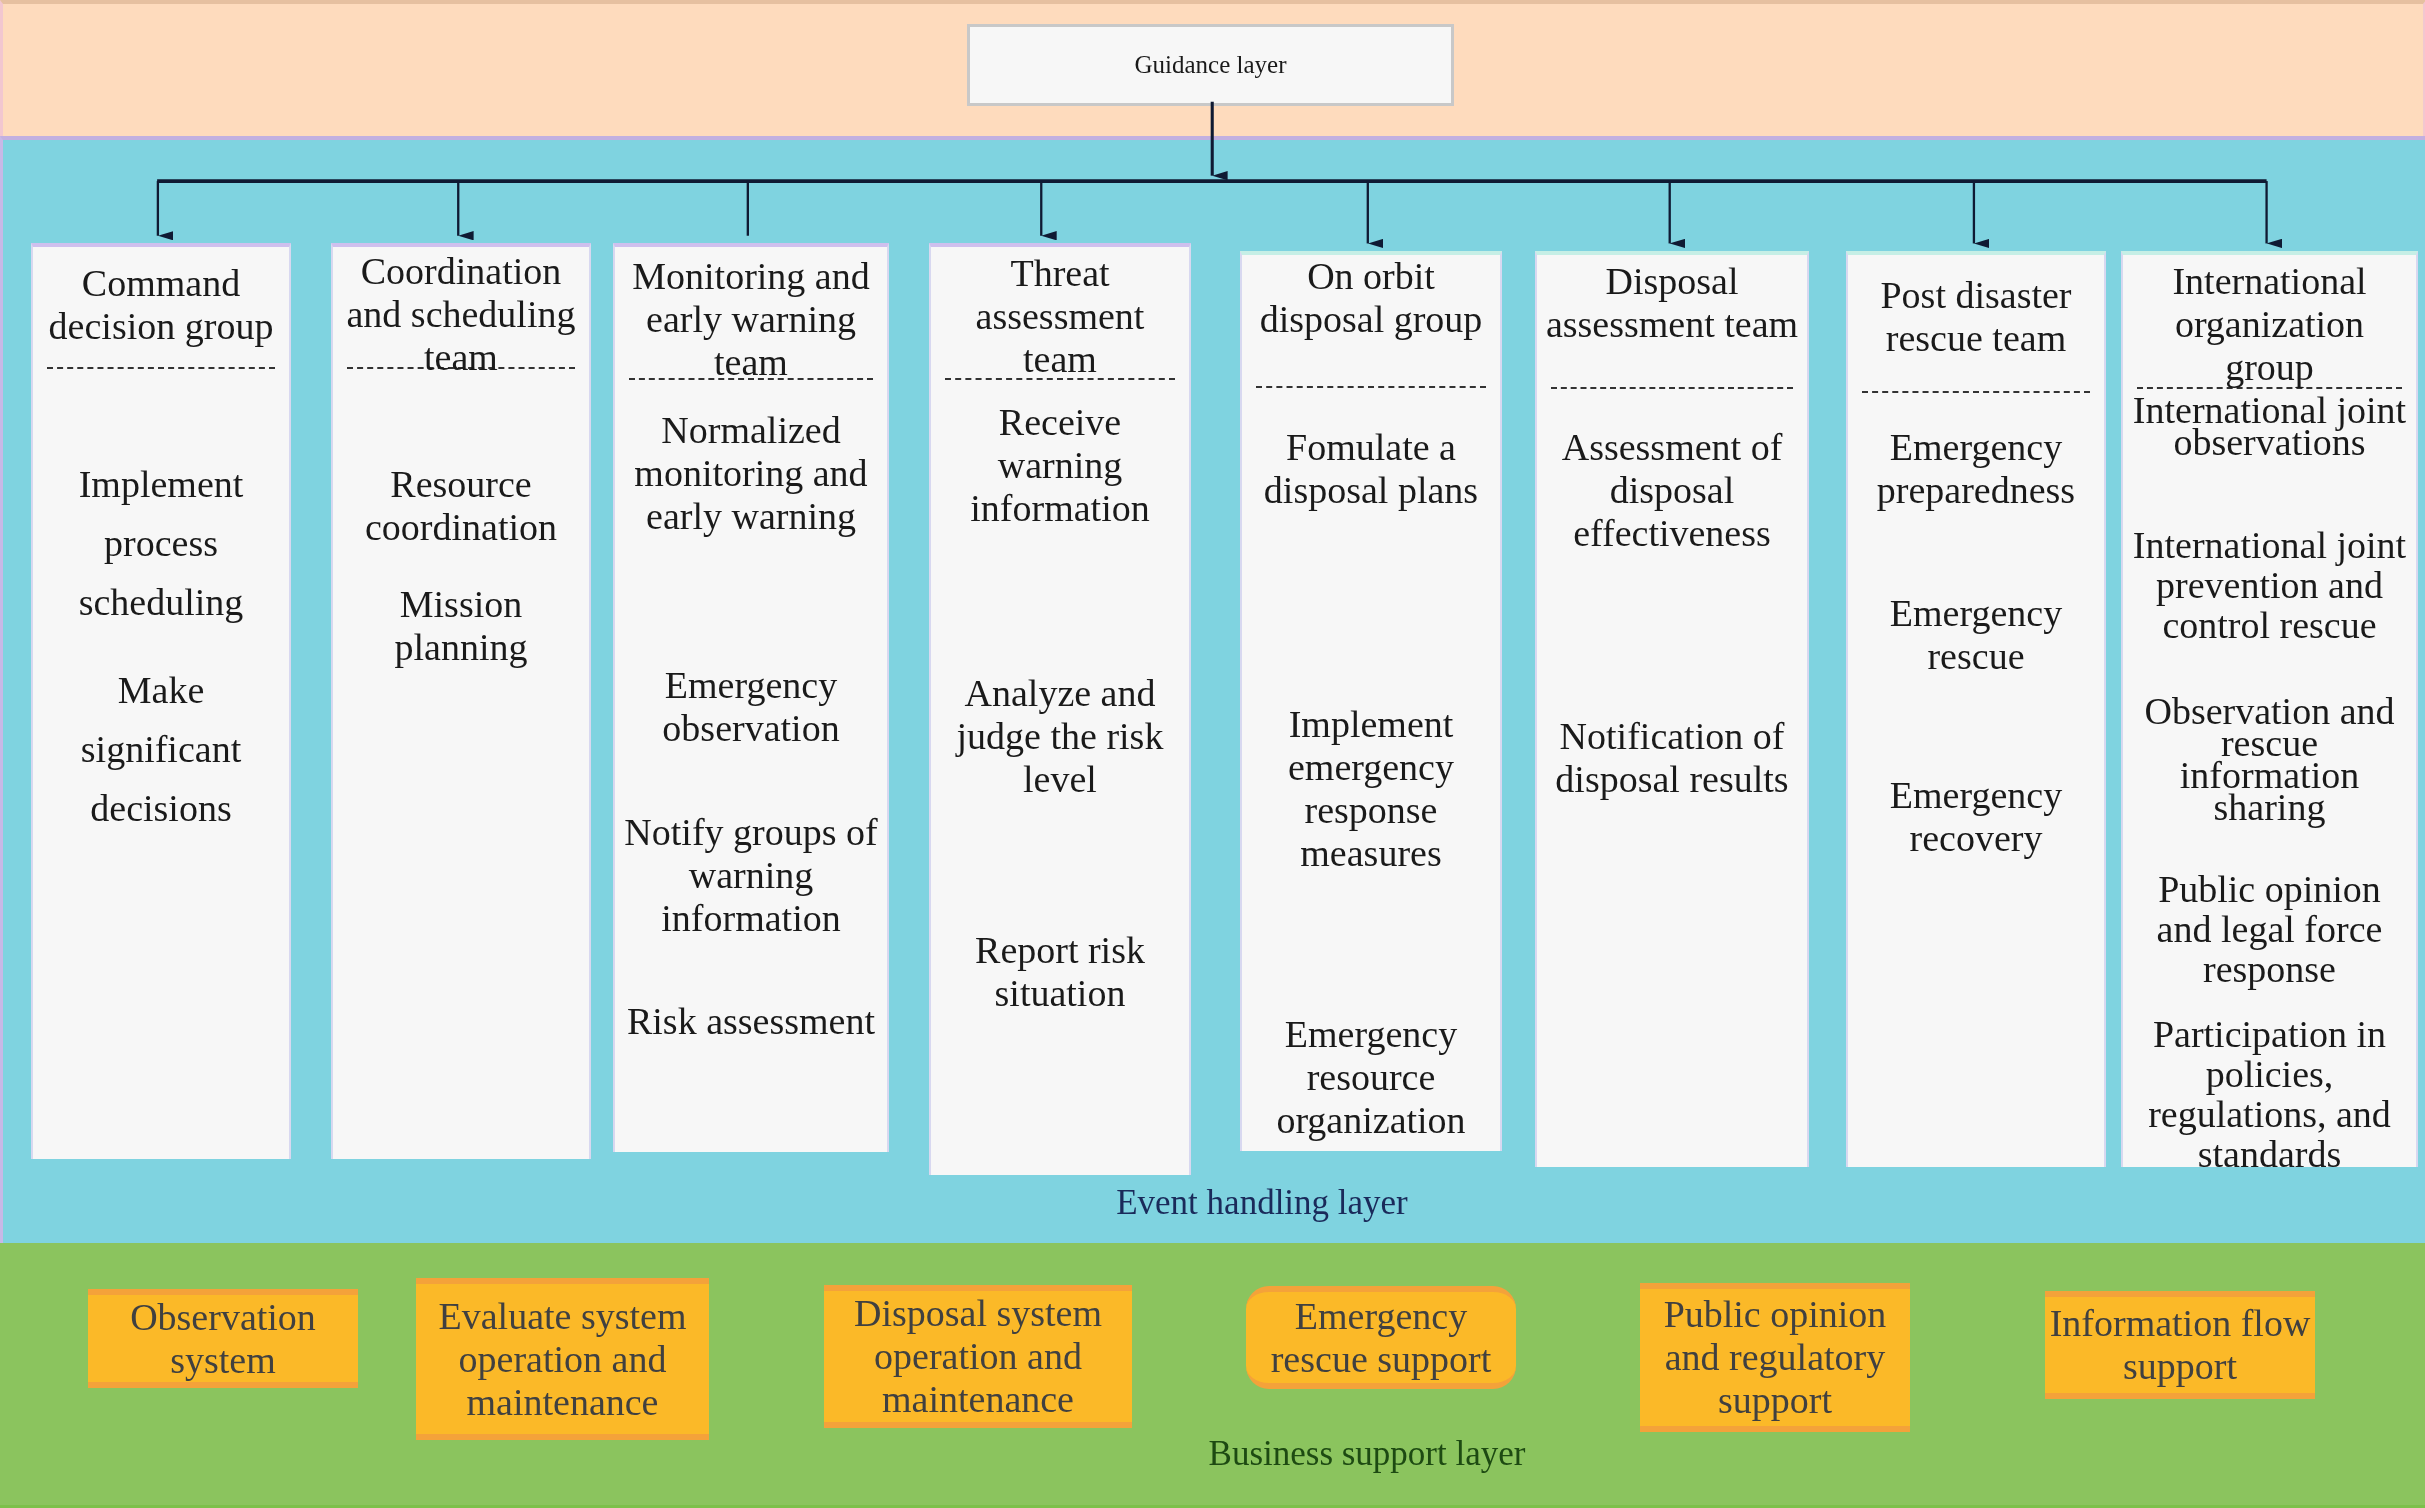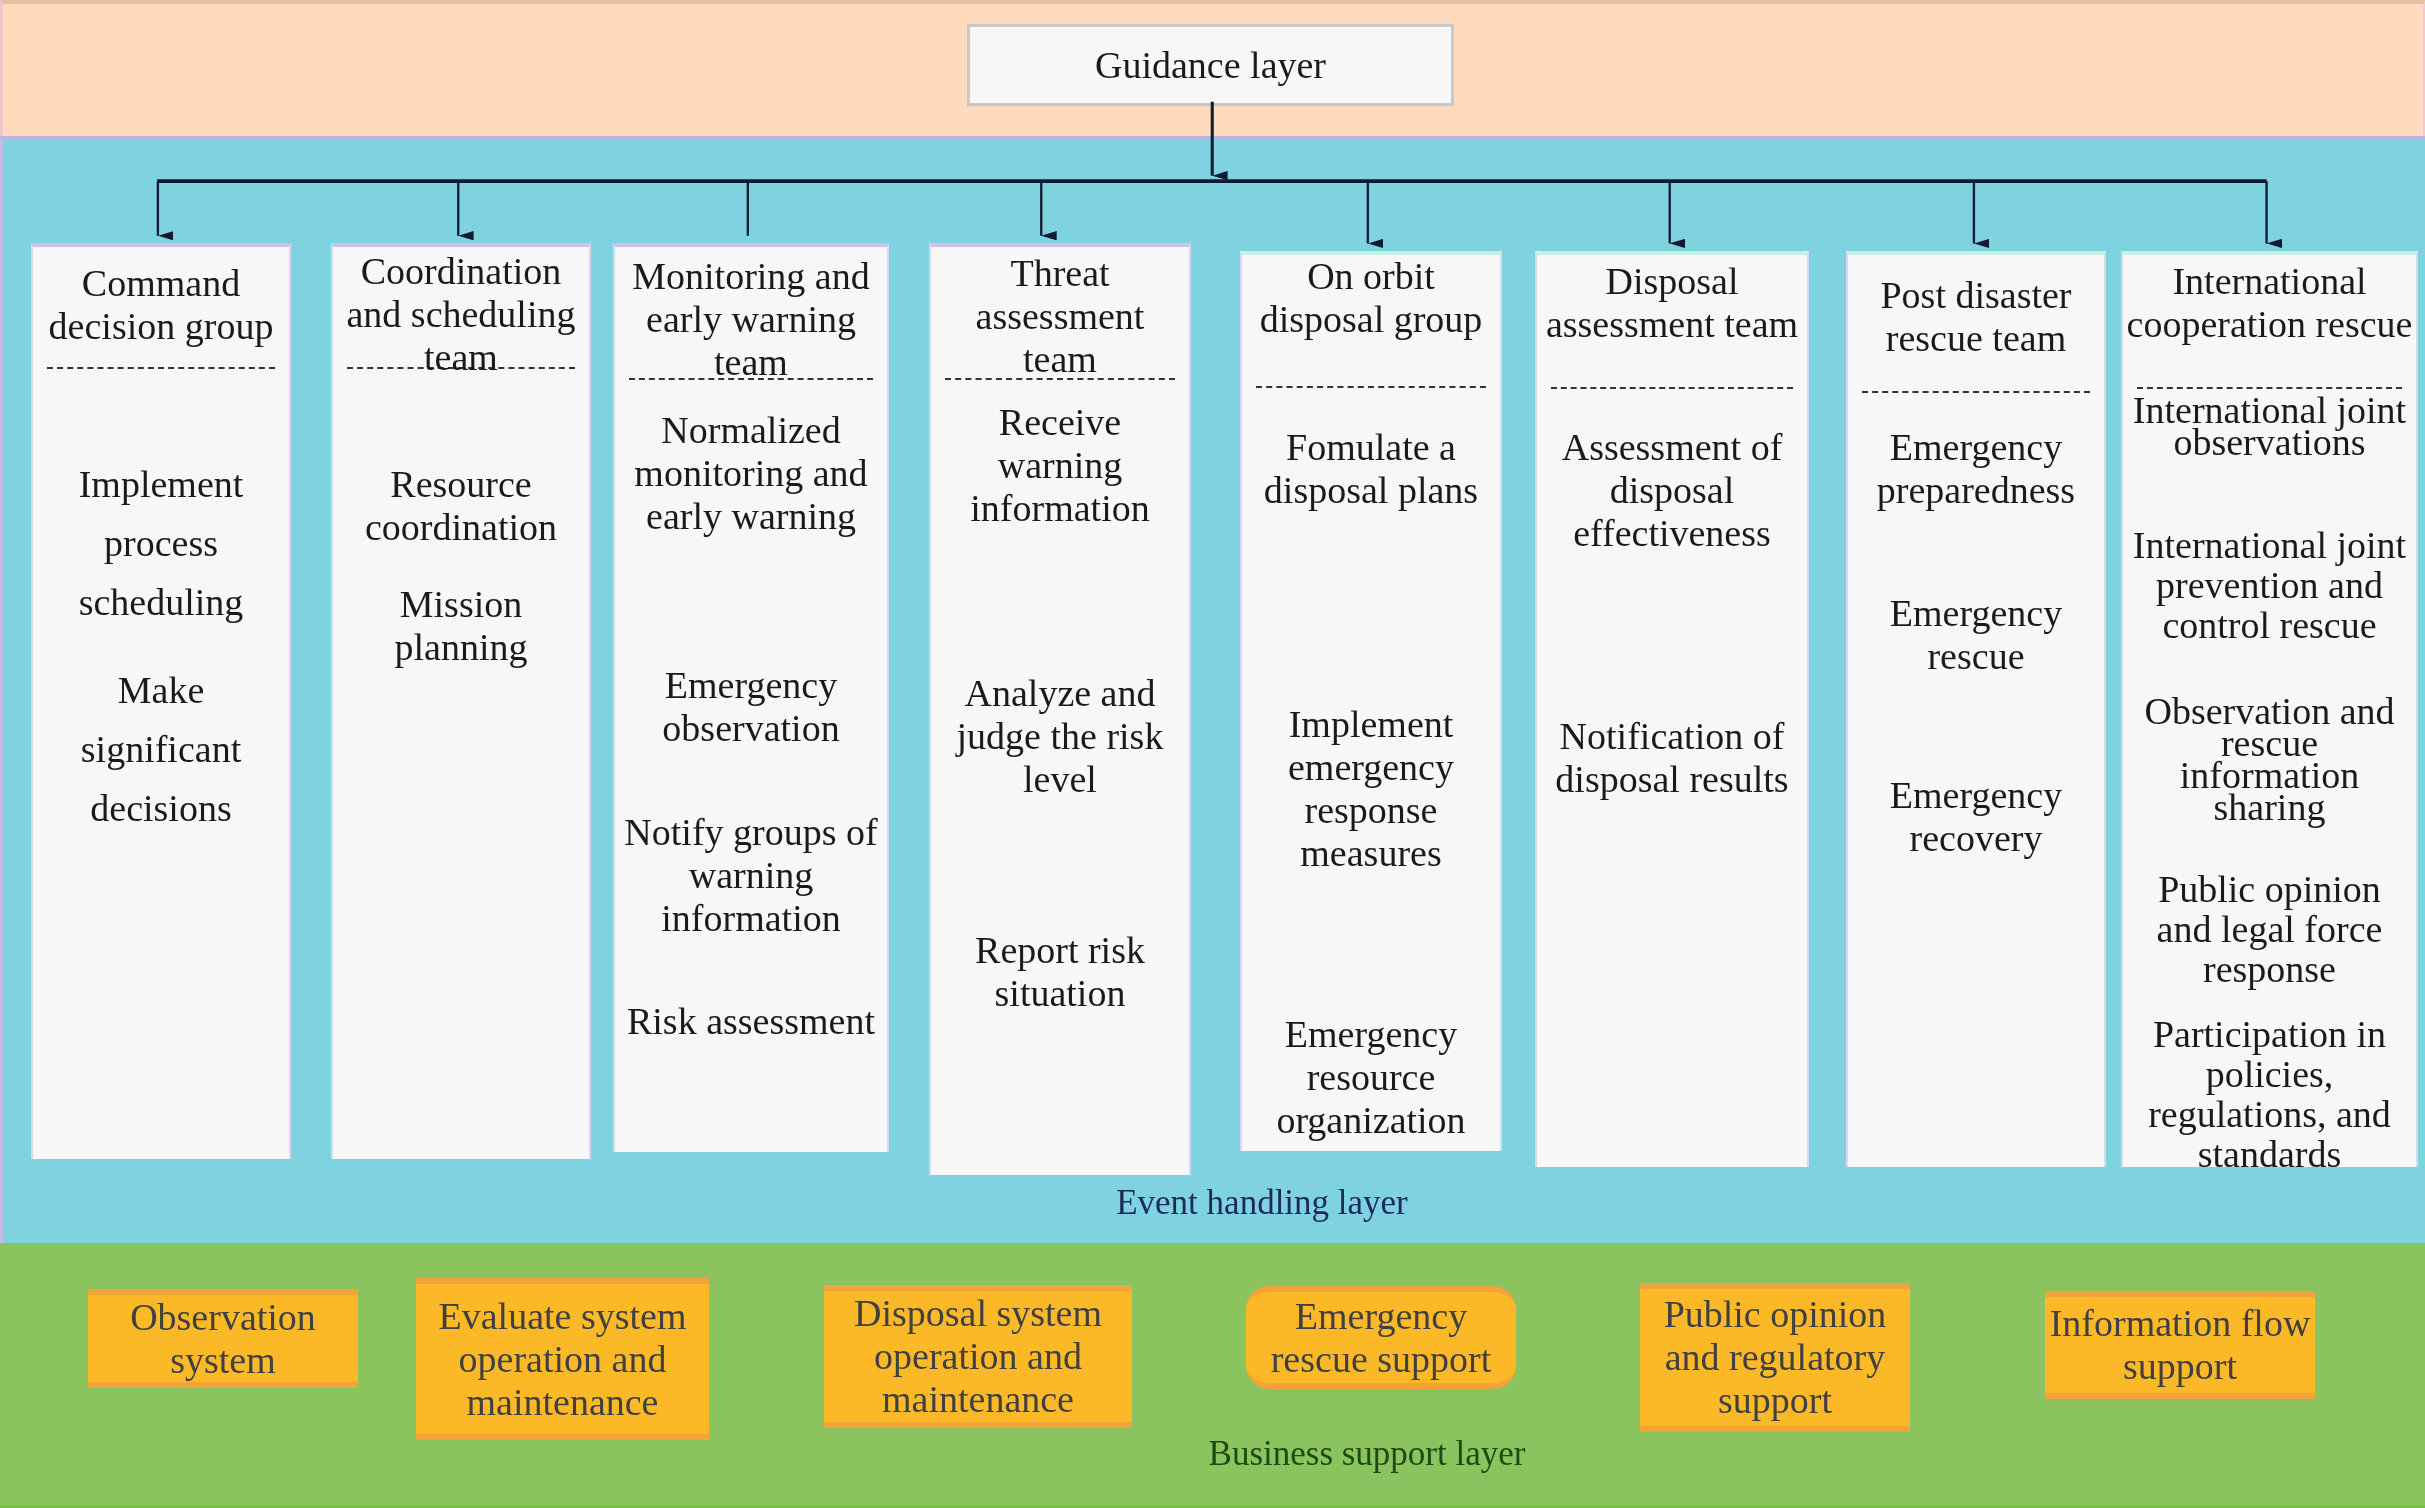--- a/index.html
+++ b/index.html
@@ -6,21 +6,21 @@
   body{width:2426px;height:1509px;position:relative;overflow:hidden;background:#ffffff;
        font-family:"Liberation Serif","DejaVu Serif",serif;color:#1a1a1a;}
   .layer{position:absolute;left:0;width:2426px;}
   #guidance-layer{top:0;height:136px;background:#fedbbd;border-top:4.6px solid #e6c0a0;box-sizing:border-box;
        border-left:3.1px solid #f2c7d0;border-right:3.1px solid #f2c7d0;}
   #event-layer{top:136px;height:1107px;background:#7fd3e0;border-top:4.6px solid #c2b0e0;box-sizing:border-box;
        border-left:3.1px solid #c8b8e6;}
   #support-layer{top:1243px;height:266px;background:#8bc45e;border-bottom:4.6px solid #7cc04a;box-sizing:border-box;}
   .guide-box{position:absolute;left:964px;top:20px;width:487px;height:82px;background:#f7f7f7;
        border:3.1px solid #c8c8c8;box-sizing:border-box;display:flex;align-items:center;justify-content:center;
-       font-size:38px;}
+       font-size:25px;}
   .layer-label{position:absolute;font-size:35px;}
   #event-label{left:0;width:2518px;text-align:center;top:1043px;color:#1a2a5a;}
   #support-label{left:0;width:2734px;text-align:center;top:191px;color:#1d4a12;}
   .col{position:absolute;background:#f7f7f7;box-sizing:border-box;border-top:4.6px solid #cfc0ee;
        border-left:2.3px solid #d8d8f0;border-right:2.3px solid #d8d8f0;}
   .col-head{text-align:center;font-size:38px;line-height:43px;padding:6.2px 3.1px 0;}
   .col-divider{border-top:2.3px dashed #333;margin:0 14px;}
   .col-item{text-align:center;font-size:38px;line-height:43px;position:absolute;left:0;right:0;padding:0 4.6px;}
   svg.connectors{position:absolute;left:0;top:0;width:2426px;height:262px;pointer-events:none;}
   .support-box{position:absolute;background:#fbb928;box-sizing:border-box;
@@ -86,21 +86,21 @@
 
   <div class="col" style="left:1843px;top:111px;width:260px;height:916px;border-top-color:#c6efe6;">
     <div class="col-head" style="height:136px;padding-top:18.5px;box-sizing:border-box;">Post disaster rescue team</div>
     <div class="col-divider"></div>
     <div class="col-item" style="top:171px;">Emergency preparedness</div>
     <div class="col-item" style="top:337px;">Emergency rescue</div>
     <div class="col-item" style="top:519px;">Emergency recovery</div>
   </div>
 
   <div class="col" style="left:2118px;top:111px;width:297px;height:916px;border-top-color:#c6efe6;">
-    <div class="col-head" style="height:132px;padding-top:4.6px;box-sizing:border-box;">International cooperation rescue</div>
+    <div class="col-head" style="height:132px;padding-top:4.6px;box-sizing:border-box;">International organization group</div>
     <div class="col-divider"></div>
     <div class="col-item" style="top:139px;line-height:32px;">International joint observations</div>
     <div class="col-item" style="top:270px;line-height:40px;">International joint prevention and control rescue</div>
     <div class="col-item" style="top:440px;line-height:32px;">Observation and rescue information sharing</div>
     <div class="col-item" style="top:614px;line-height:40px;">Public opinion and legal force response</div>
     <div class="col-item" style="top:759px;line-height:40px;">Participation in policies, regulations, and standards</div>
   </div>
 
   <div class="layer-label" id="event-label">Event handling layer</div>
 </div>

